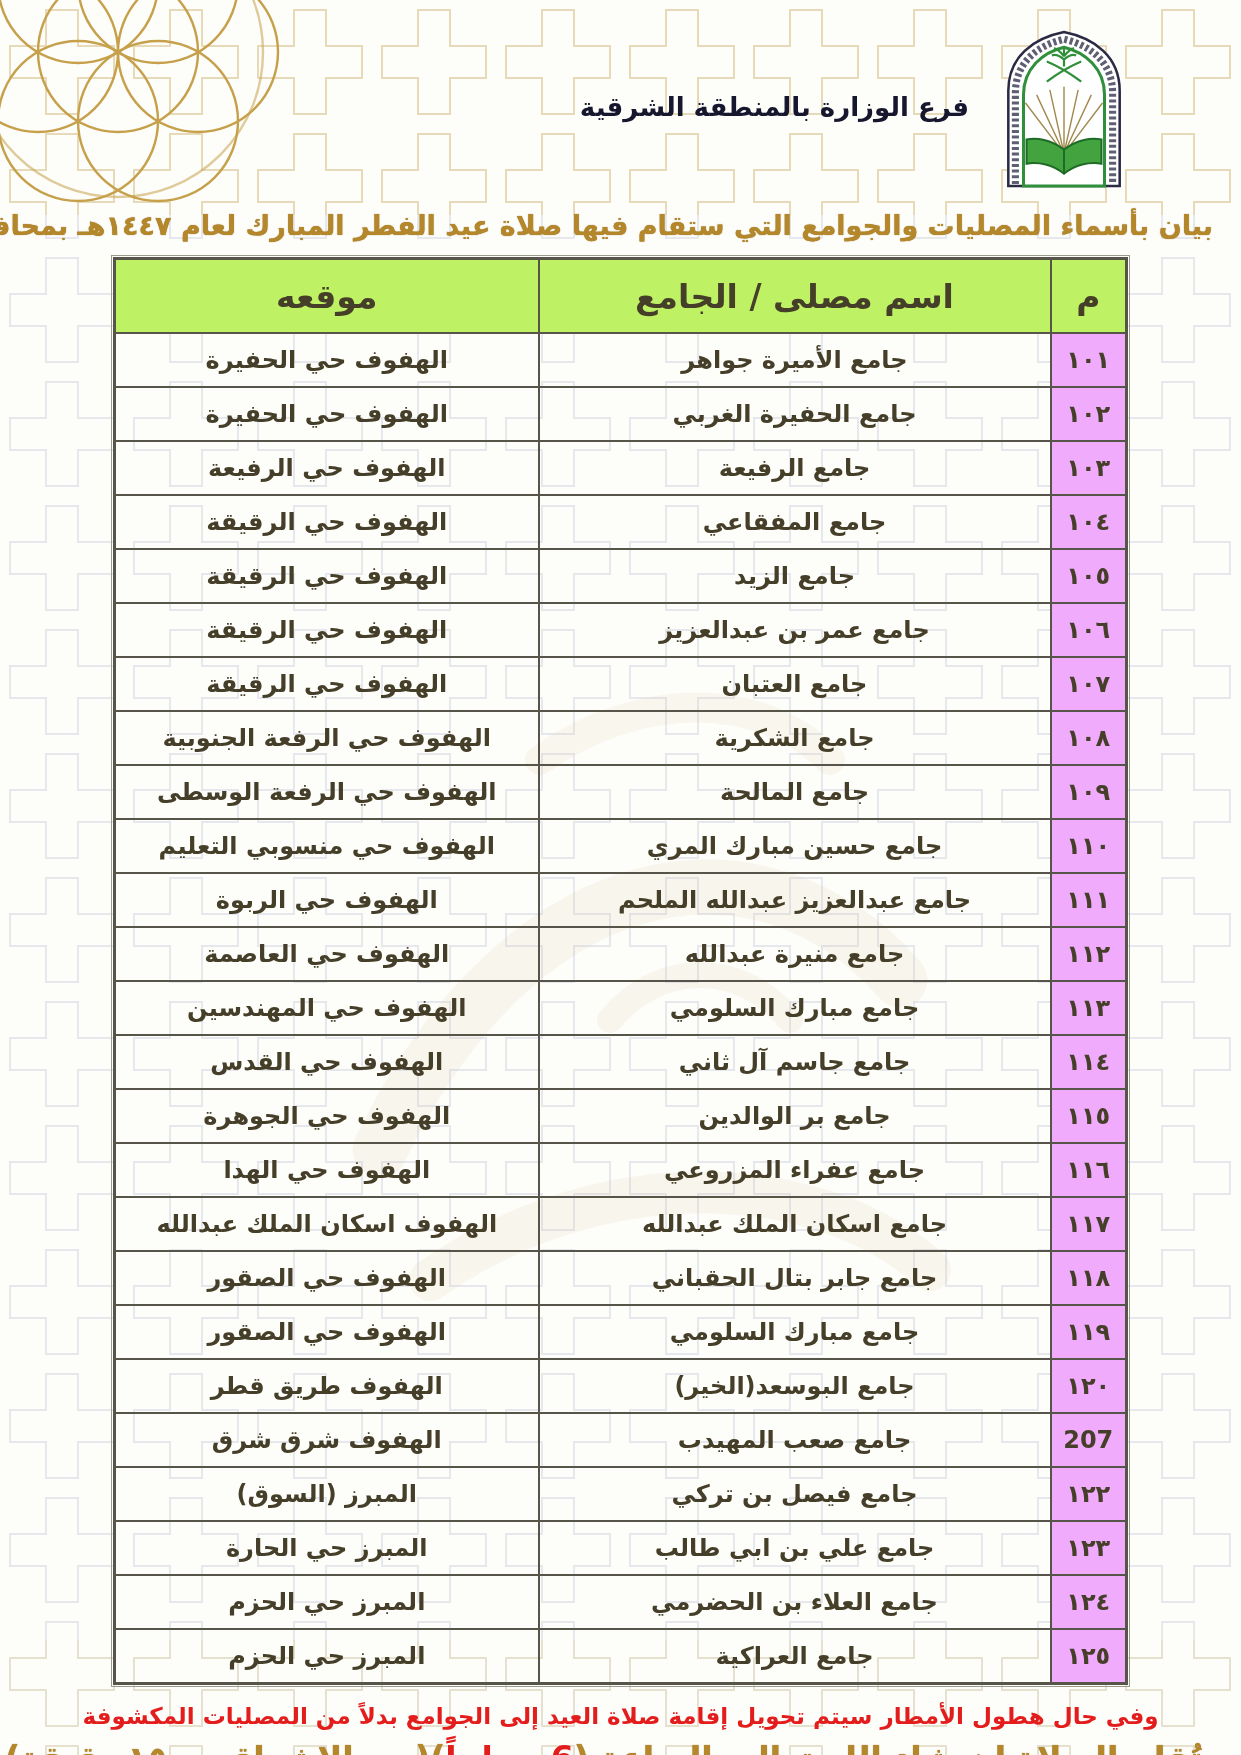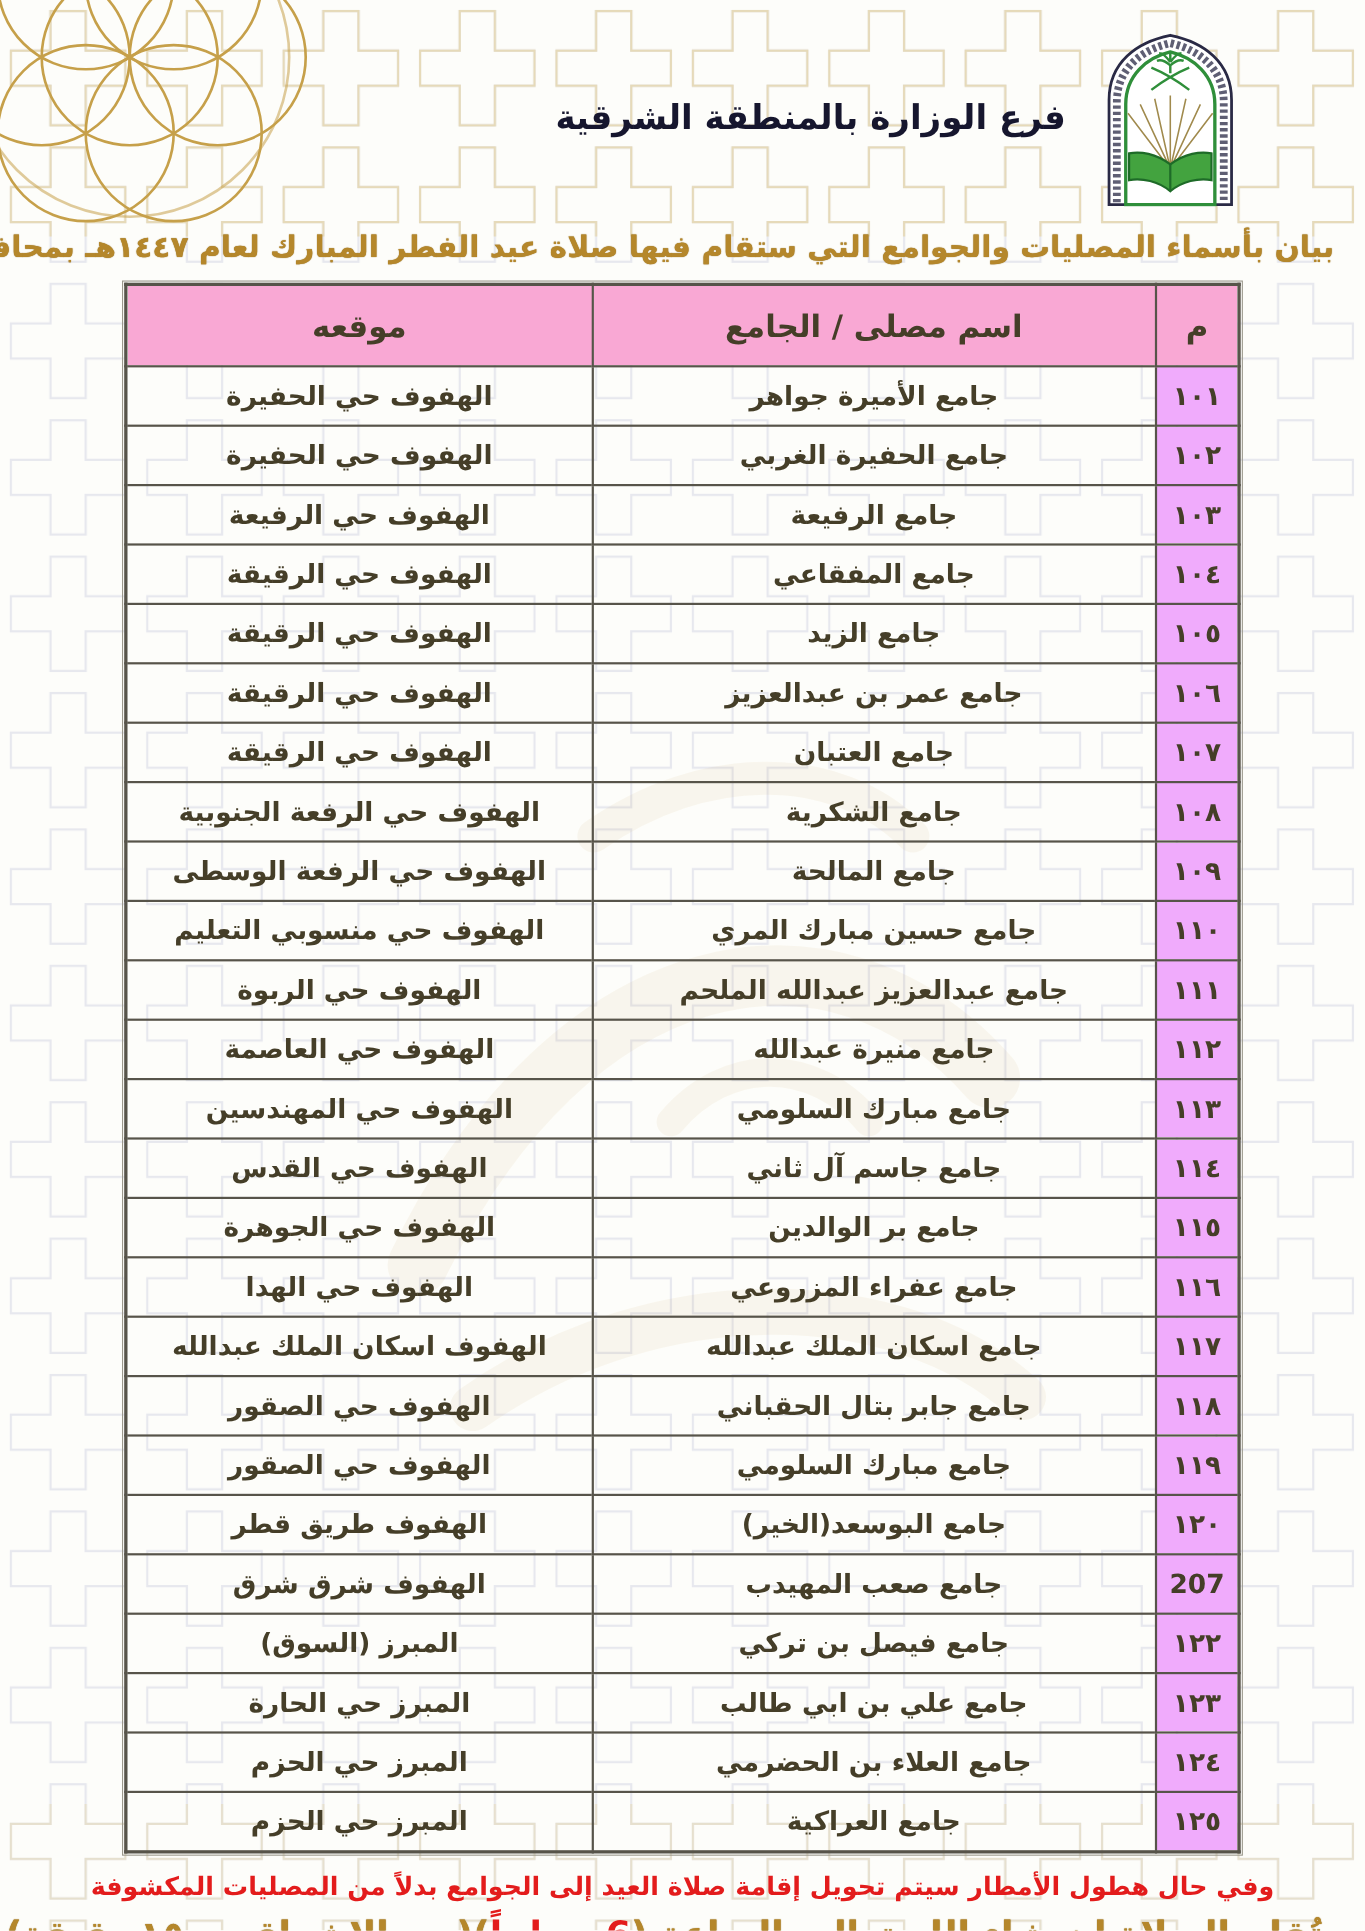--- a/index.html
+++ b/index.html
@@ -18,21 +18,21 @@
 
   
   .header{
     display:flex;align-items:center;gap:14px;
     padding:26px 96px 0 0;
     justify-content:flex-start;
   }
   .org-text{
     text-align:center;
     font-weight:bold;
-    font-size:31px;
+    font-size:26px;
     line-height:1.5;
     color:#16162e;
     min-width:330px;
   }
   .logo-wrap{width:162px;height:162px;flex:0 0 auto;}
 
   
   .doc-title{
     margin-top:22px;
     text-align:center;
@@ -57,22 +57,22 @@
   table.mosques th, table.mosques td{
     border:2px solid #57544a;
     text-align:center;
     vertical-align:middle;
     font-weight:bold;
     color:#453e28;
     overflow:hidden;
   }
   table.mosques th{
     height:70px;
-    background:#f9a8d4;
-    font-size:28px;
+    background:#bef264;
+    font-size:33px;
   }
   table.mosques td{height:50px;font-size:24px;}
   td.col-no{background:#f0abfc;font-size:23px;}
   th.col-no{width:76px;}
   th.col-name{width:512px;}
   th.col-loc{width:424px;}
   td.col-name, td.col-loc{background:transparent;}
 
   
   .note-red{

